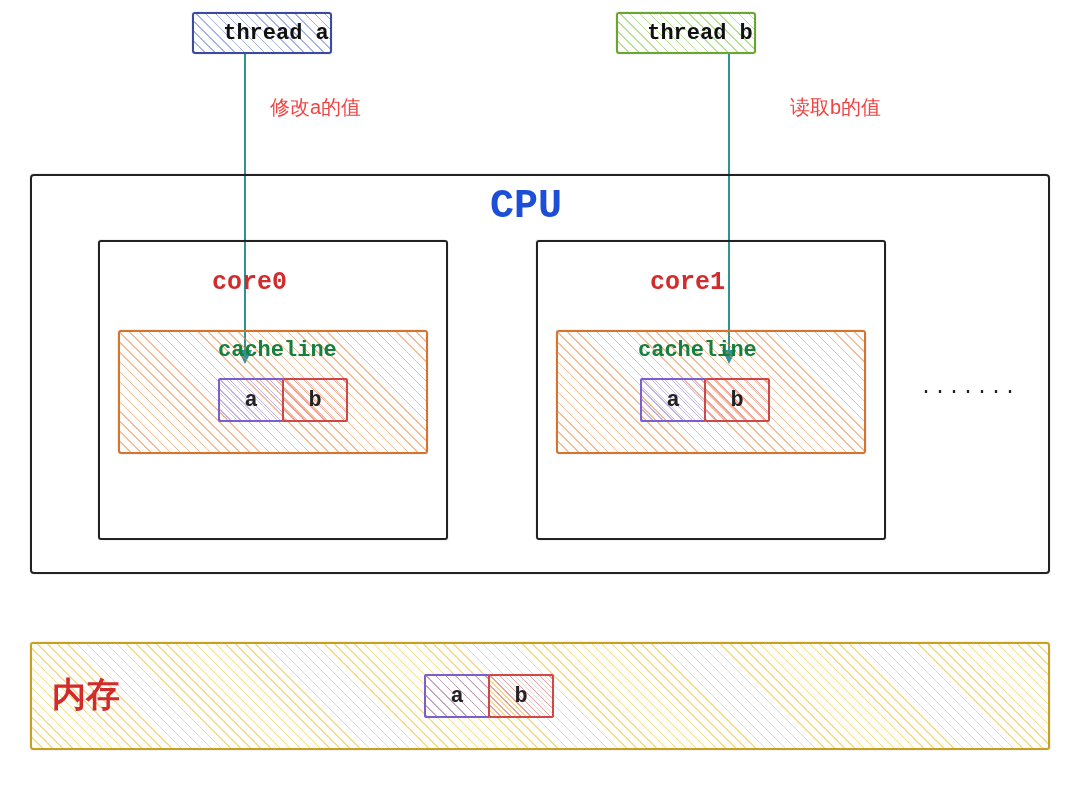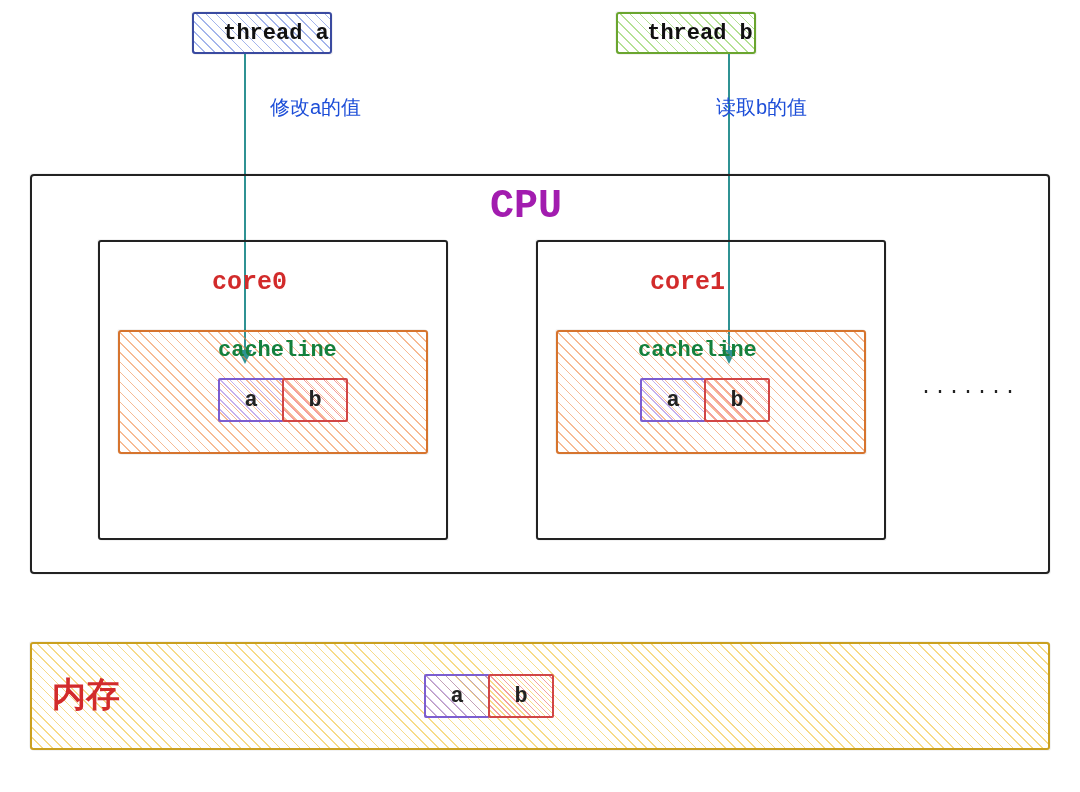--- a/index.html
+++ b/index.html
@@ -73,42 +73,42 @@
     border-right: 7px solid transparent;
     border-top: 14px solid #2f9293;
   }
   .arrow-a { left: 244px; top: 54px; height: 300px; }
   .arrow-a-head { left: 238px; top: 350px; }
   .arrow-b { left: 728px; top: 54px; height: 300px; }
   .arrow-b-head { left: 722px; top: 350px; }
 
   .arrow-label {
     position: absolute;
-    color: #1d4ed8;
+    color: #ef4444;
     font-size: 20px;
     font-family: "PingFang SC", "Microsoft YaHei", sans-serif;
     text-align: center;
   }
   .label-a { left: 270px; top: 94px; }
-  .label-b { left: 716px; top: 94px; }
+  .label-b { left: 790px; top: 94px; }
 
   
   .cpu-box {
     position: absolute;
     left: 30px; top: 174px;
     width: 1020px; height: 400px;
     border: 2px solid #222;
     border-radius: 4px;
   }
   .cpu-title {
     position: absolute;
     left: 490px; top: 184px;
     font-size: 40px;
     font-weight: bold;
-    color: #a21caf;
+    color: #1d4ed8;
   }
 
   
   .core {
     position: absolute;
     width: 350px; height: 300px;
     border: 2px solid #222;
     border-radius: 3px;
     top: 240px;
   }

